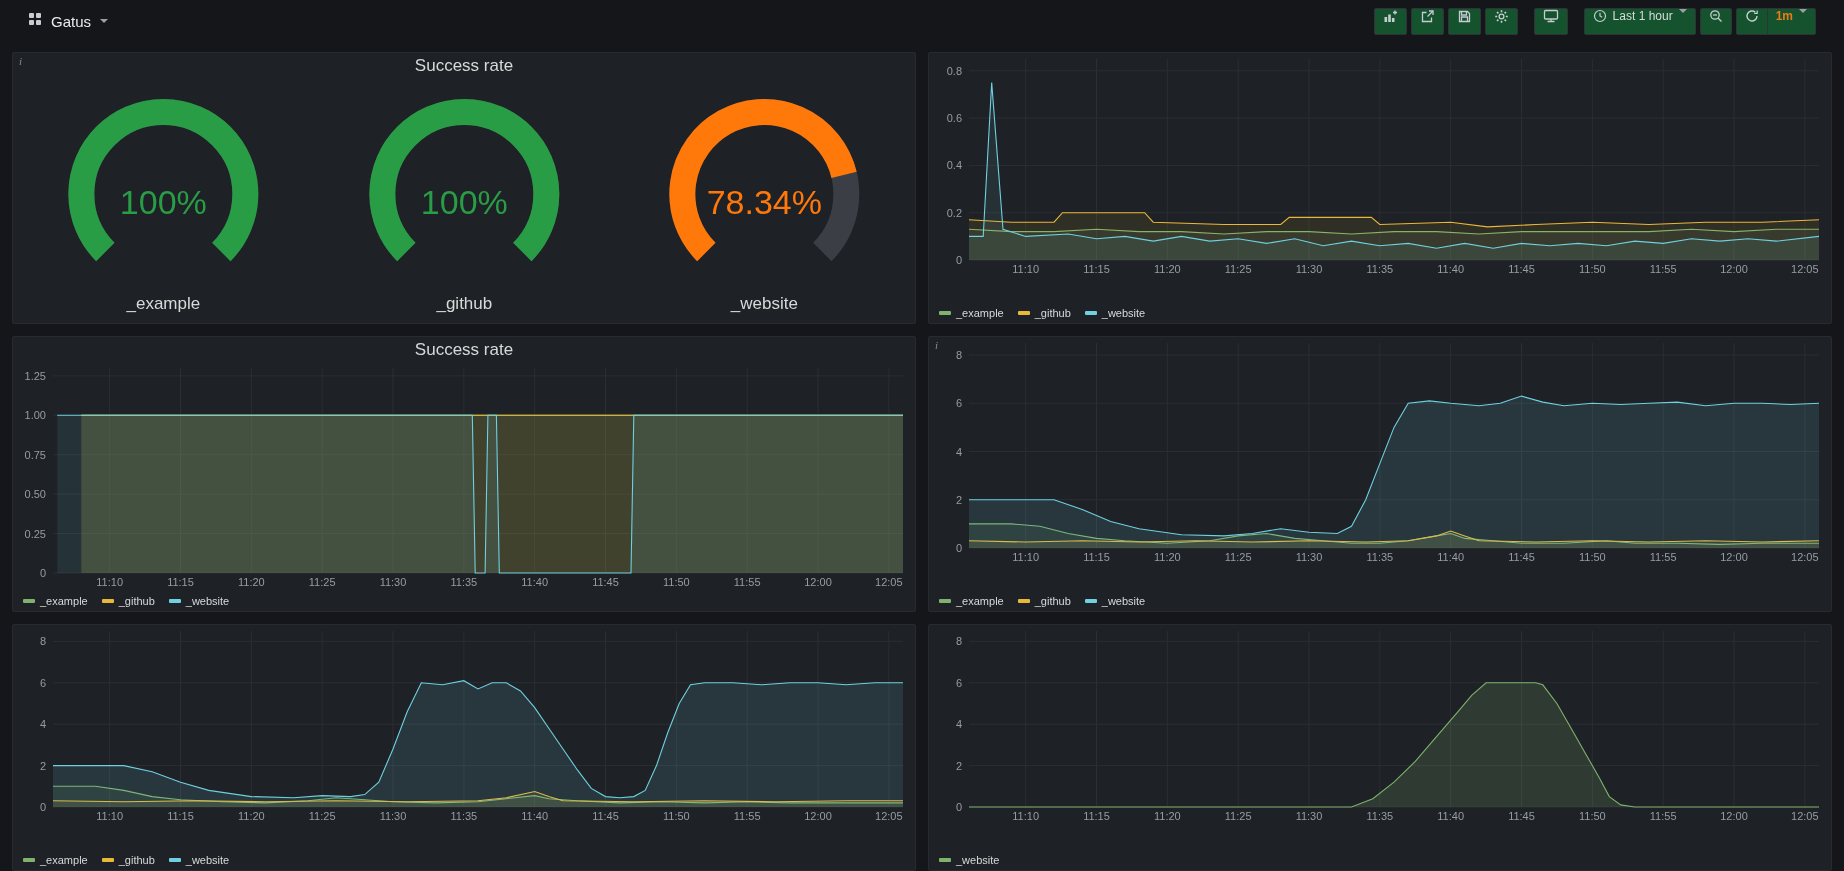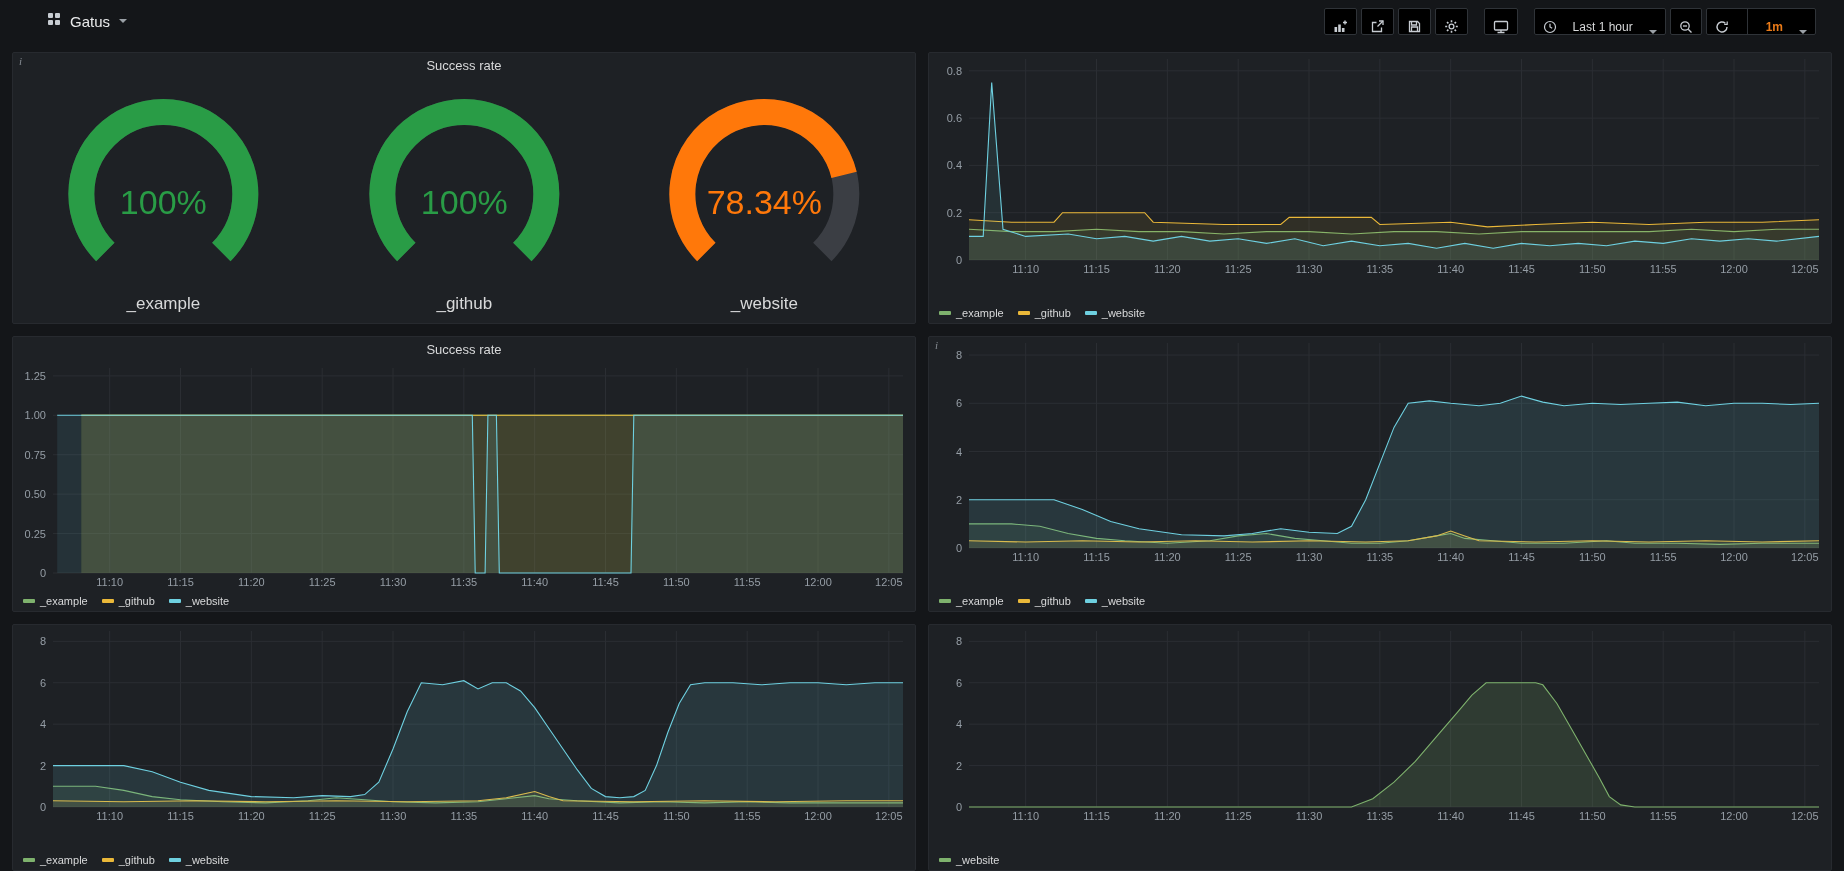--- a/index.html
+++ b/index.html
@@ -3,47 +3,47 @@
 <meta charset="utf-8">
 <style>
   * { box-sizing: border-box; }
   html,body { margin:0; padding:0; }
   body {
     width:1844px; height:871px; overflow:hidden;
     background:#141619; color:#d8d9da;
     font-family:"Liberation Sans","DejaVu Sans",sans-serif;
   }
   
-  .navbar { height:42px; display:flex; align-items:center; justify-content:space-between; padding:0 28px;margin-left:19px; }
+  .navbar { height:42px; display:flex; align-items:center; justify-content:space-between; padding:0 28px; }
   .nav-left { display:flex; align-items:center; gap:9px; }
   .dash-title { font-size:15px; color:#e9eaeb; cursor:pointer; }
   .caret { width:0; height:0; border-left:4px solid transparent; border-right:4px solid transparent; border-top:4px solid #9aa0a6; display:inline-block; }
   .nav-right { display:flex; align-items:center; gap:4px; }
   .nav-btn {
-    height:27px; display:flex; align-items:flex-end; gap:16px; padding:0 8px;
-    background:#000000; border:1px solid #2f3338; border-radius:2px;
+    height:27px; display:flex; align-items:flex-start; gap:6px; padding:0 8px;
+    background:#14532d; border:1px solid #2f3338; border-radius:2px;
     font-size:12px; color:#d8d9da; cursor:pointer;
   }
   .nav-btn svg { display:block; }
   .gap-left { margin-left:12px; }
   .btn-divider { width:1px; align-self:stretch; background:#2f3338; margin:0 2px; }
   .refresh-interval { color:#eb7b18; font-weight:bold; }
   
   .dash {
     margin:10px 12px 0 12px;
     display:grid; grid-template-columns:1fr 1fr;
     grid-template-rows:272px 276px 247px; gap:12px;
   }
   .panel {
     position:relative; background:#1e2125; border:1px solid #272a2f; border-radius:2px;
     display:flex; flex-direction:column; min-height:0; overflow:hidden;
   }
   .panel-header {
     flex:none; height:25px; display:flex; align-items:center; justify-content:center;
-    font-size:13px; font-weight:500; color:#d8d9da; cursor:pointer;
+    font-size:17px; font-weight:500; color:#d8d9da; cursor:pointer;
   }
   .info-corner {
     position:absolute; top:2px; left:6px; font-size:11px; font-style:italic;
     font-family:"Liberation Serif","DejaVu Serif",serif; color:#868c93; cursor:pointer; z-index:2;
   }
   .chart-area { flex:1; min-height:0; margin:0 4px; position:relative; }
   .legend { flex:none; height:20px; display:flex; align-items:center; gap:14px; padding-left:10px; font-size:11px; color:#d8d9da; }
   .legend-item { display:flex; align-items:center; gap:5px; cursor:pointer; }
   .swatch { width:12px; height:4px; border-radius:1px; display:inline-block; }
   

